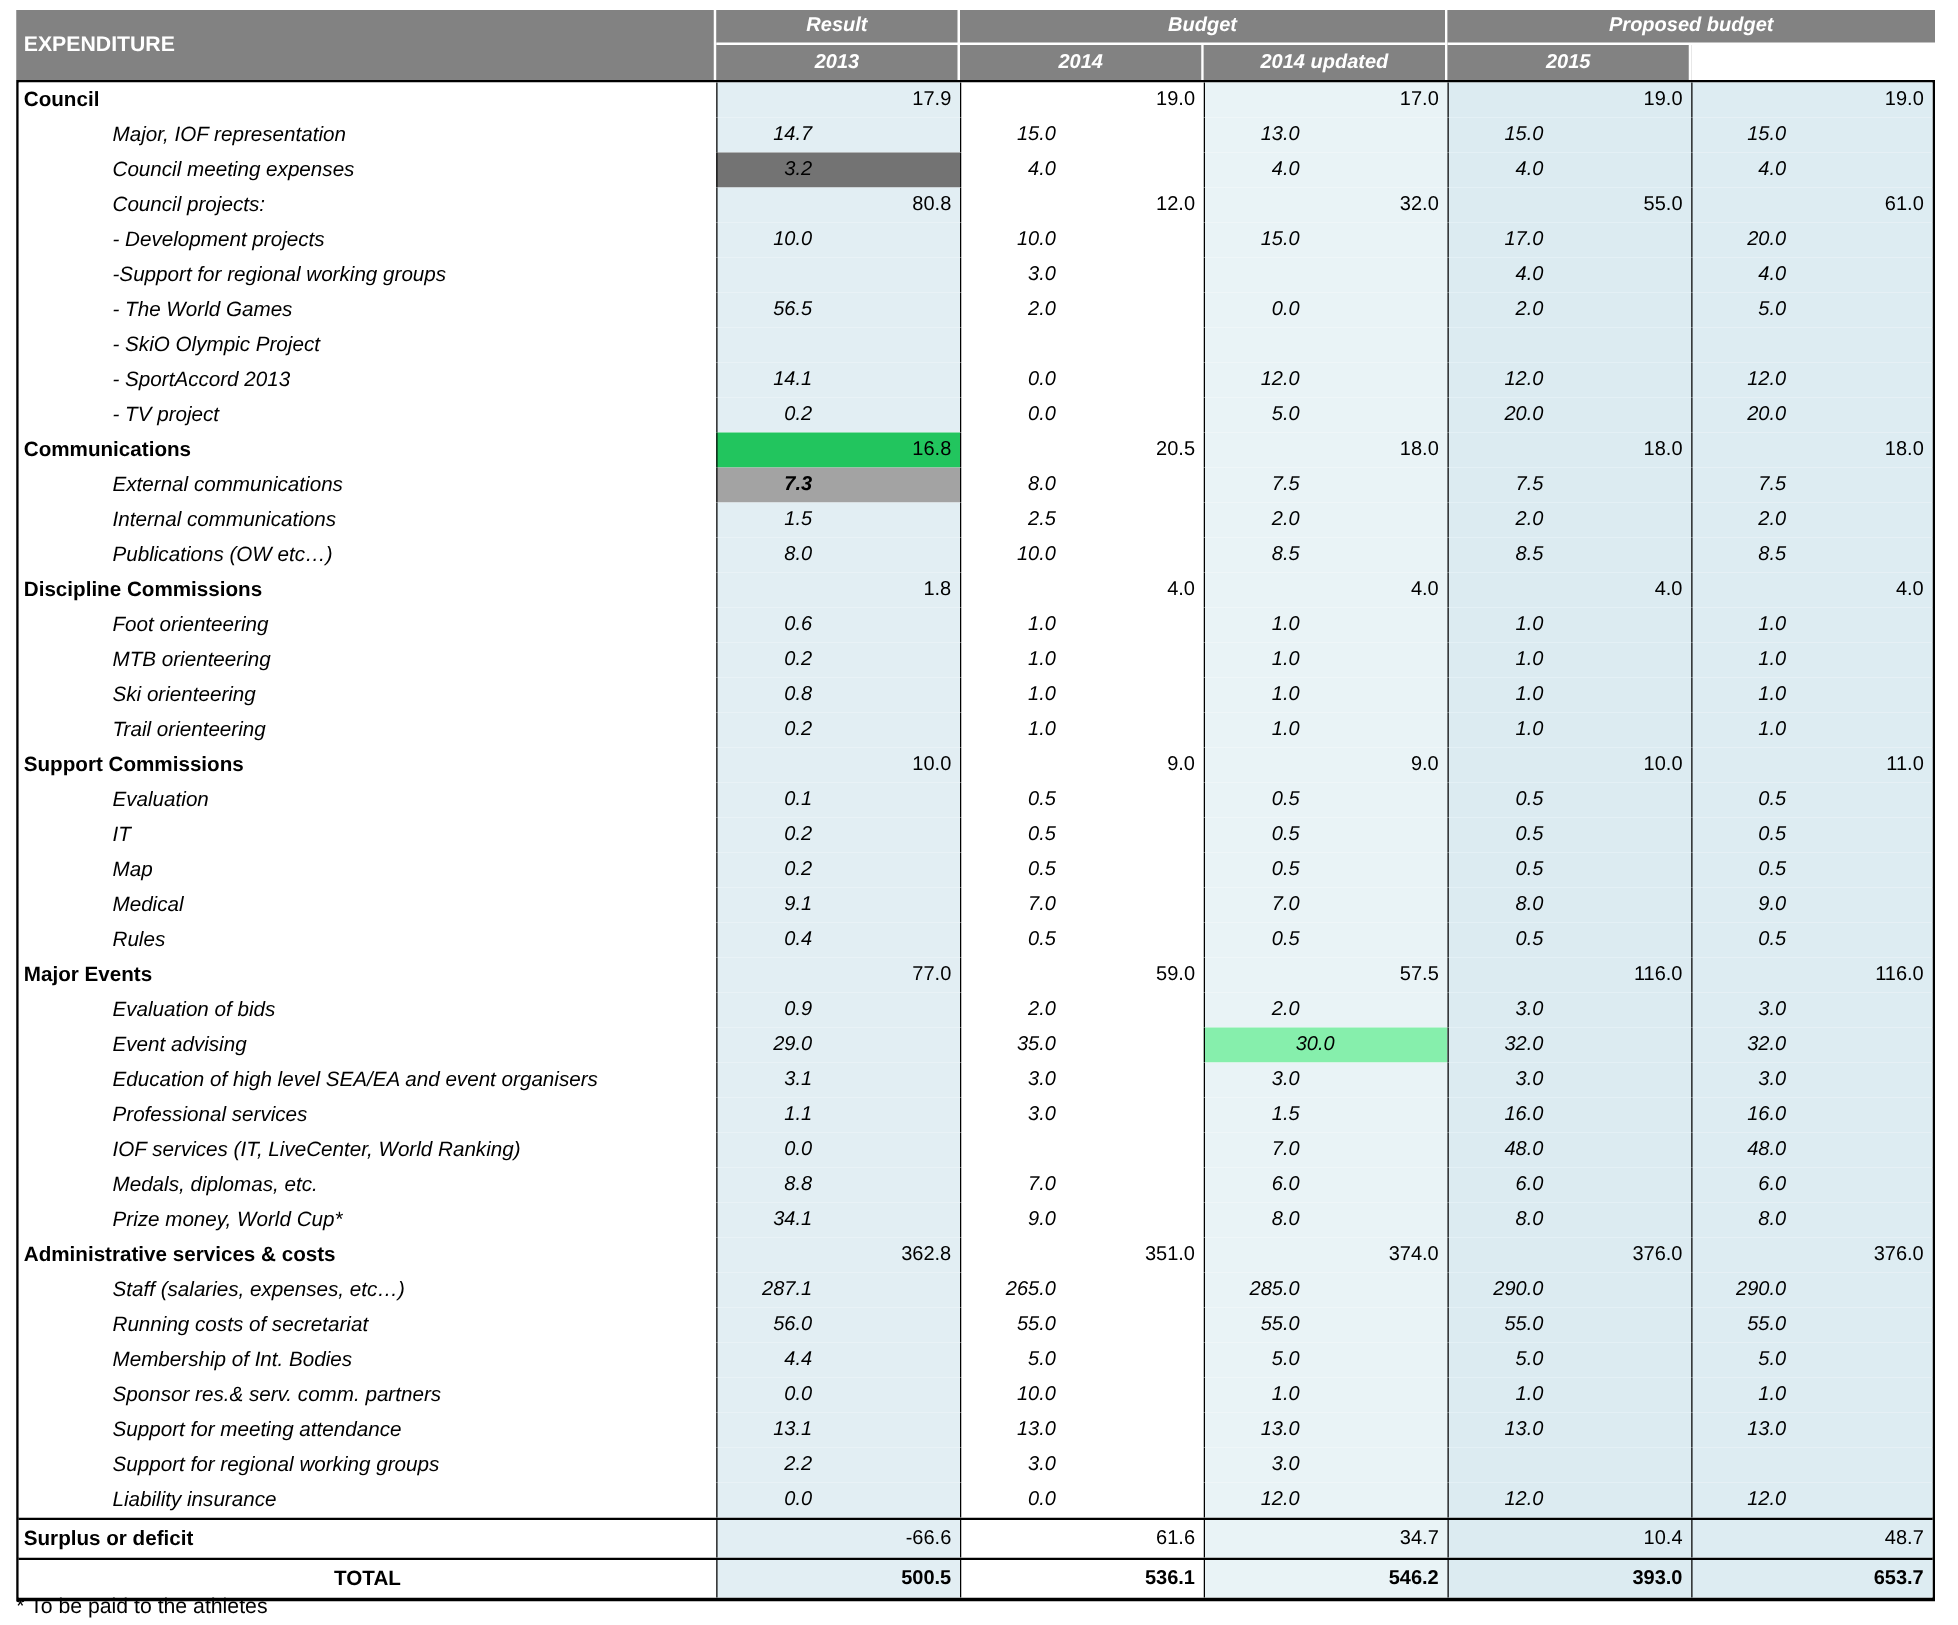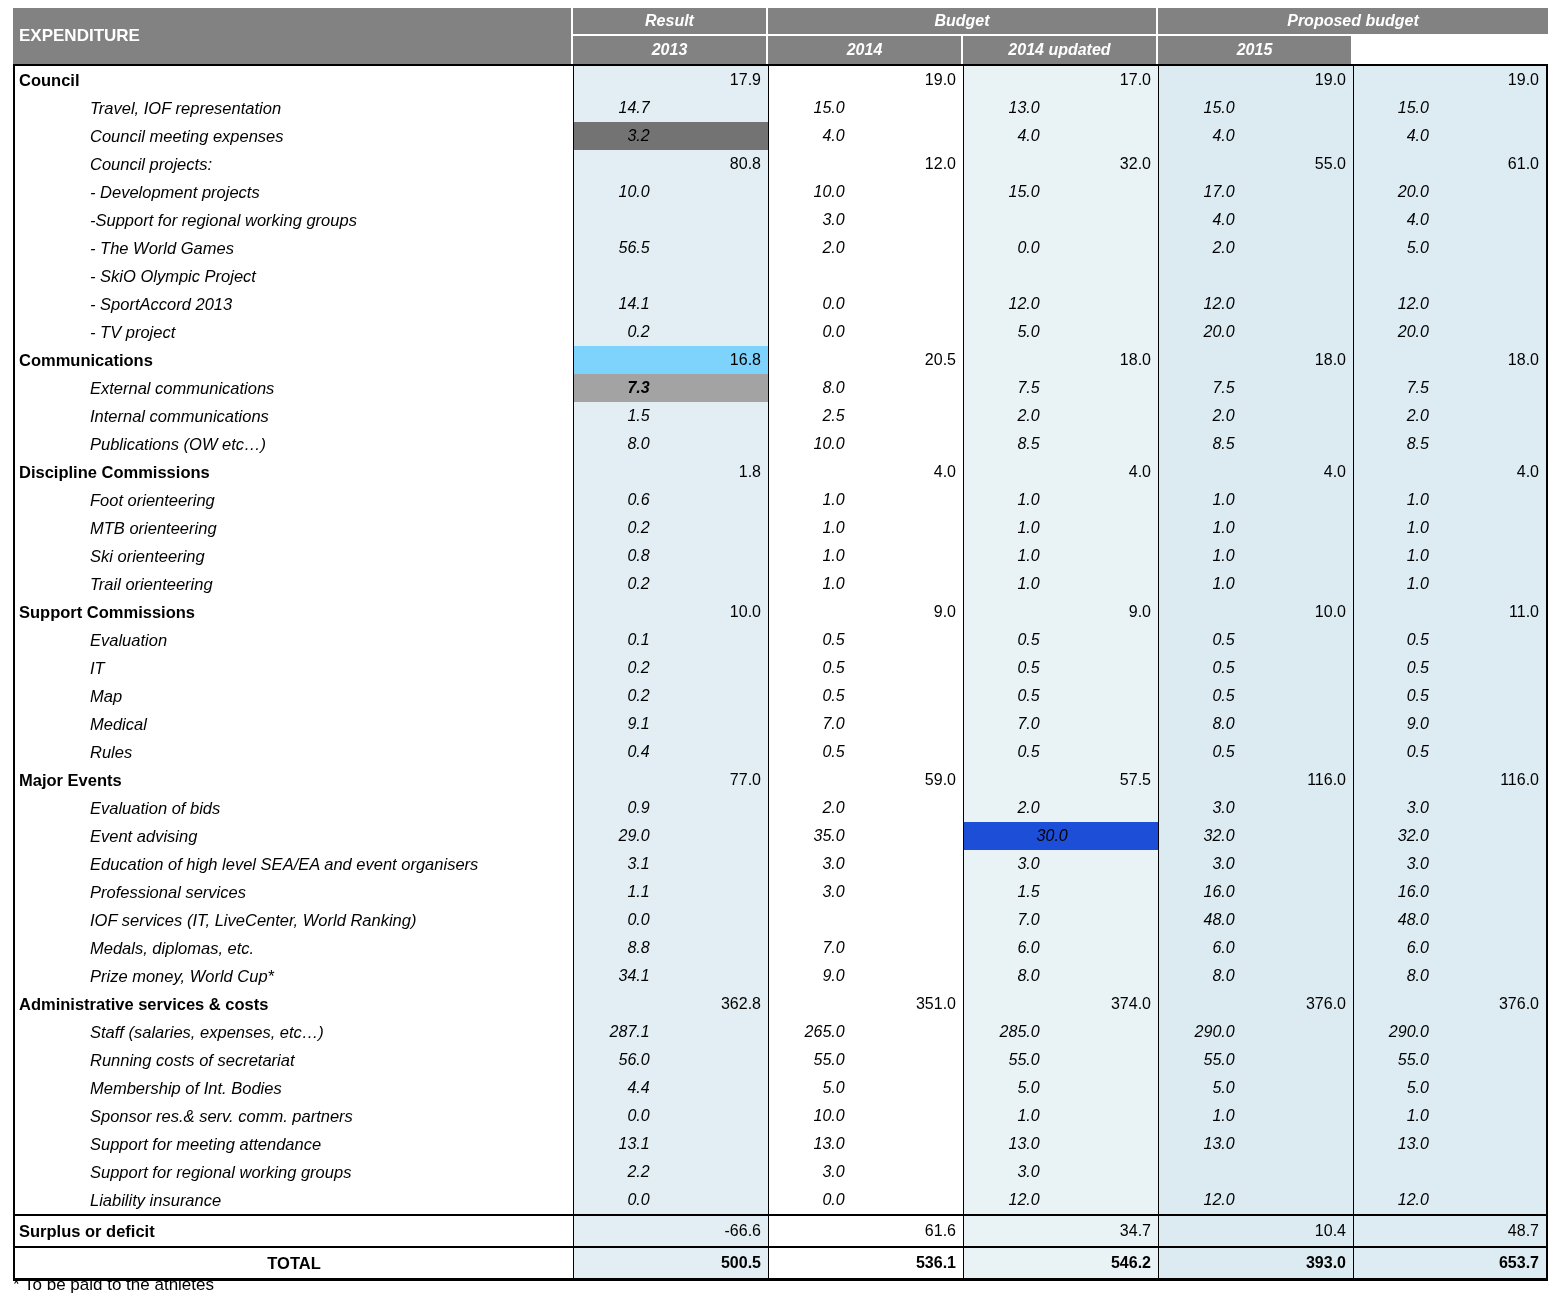--- a/index.html
+++ b/index.html
@@ -109,21 +109,21 @@
             <span class="val-cat">17.0</span>
           </div>
           <div class="dcell" style="background: rgb(220, 235, 241);">
             <span class="val-cat">19.0</span>
           </div>
           <div class="dcell" style="background: rgb(221, 236, 242);">
             <span class="val-cat">19.0</span>
           </div>
         </div>
         <div class="trow">
-          <div class="lcell lab-sub">Travel, IOF representation</div>
+          <div class="lcell lab-sub">Major, IOF representation</div>
           <div class="dcell" style="background: rgb(226, 238, 243);"><span class="val-sub">14.7</span></div>
           <div class="dcell" style="background: rgb(255, 255, 255);"><span class="val-sub">15.0</span></div>
           <div class="dcell" style="background: rgb(233, 243, 246);"><span class="val-sub">13.0</span></div>
           <div class="dcell" style="background: rgb(220, 235, 241);"><span class="val-sub">15.0</span></div>
           <div class="dcell" style="background: rgb(221, 236, 242);"><span class="val-sub">15.0</span></div>
         </div>
         <div class="trow">
           <div class="lcell lab-sub">Council meeting expenses</div>
           <div class="dcell" style="background: #737373;"><span class="val-sub">3.2</span></div>
           <div class="dcell" style="background: rgb(255, 255, 255);"><span class="val-sub">4.0</span></div>
@@ -192,21 +192,21 @@
         <div class="trow">
           <div class="lcell lab-sub">- TV project</div>
           <div class="dcell" style="background: rgb(226, 238, 243);"><span class="val-sub">0.2</span></div>
           <div class="dcell" style="background: rgb(255, 255, 255);"><span class="val-sub">0.0</span></div>
           <div class="dcell" style="background: rgb(233, 243, 246);"><span class="val-sub">5.0</span></div>
           <div class="dcell" style="background: rgb(220, 235, 241);"><span class="val-sub">20.0</span></div>
           <div class="dcell" style="background: rgb(221, 236, 242);"><span class="val-sub">20.0</span></div>
         </div>
         <div class="trow">
           <div class="lcell lab-cat">Communications</div>
-          <div class="dcell" style="background: #7dd3fc;">
+          <div class="dcell" style="background: #22c55e;">
             <span class="val-cat">16.8</span>
           </div>
           <div class="dcell" style="background: rgb(255, 255, 255);">
             <span class="val-cat">20.5</span>
           </div>
           <div class="dcell" style="background: rgb(233, 243, 246);">
             <span class="val-cat">18.0</span>
           </div>
           <div class="dcell" style="background: rgb(220, 235, 241);">
             <span class="val-cat">18.0</span>
@@ -370,21 +370,21 @@
           <div class="dcell" style="background: rgb(226, 238, 243);"><span class="val-sub">0.9</span></div>
           <div class="dcell" style="background: rgb(255, 255, 255);"><span class="val-sub">2.0</span></div>
           <div class="dcell" style="background: rgb(233, 243, 246);"><span class="val-sub">2.0</span></div>
           <div class="dcell" style="background: rgb(220, 235, 241);"><span class="val-sub">3.0</span></div>
           <div class="dcell" style="background: rgb(221, 236, 242);"><span class="val-sub">3.0</span></div>
         </div>
         <div class="trow">
           <div class="lcell lab-sub">Event advising</div>
           <div class="dcell" style="background: rgb(226, 238, 243);"><span class="val-sub">29.0</span></div>
           <div class="dcell" style="background: rgb(255, 255, 255);"><span class="val-sub">35.0</span></div>
-          <div class="dcell" style="background: #1d4ed8; padding-left: 46px;"><span class="val-sub">30.0</span></div>
+          <div class="dcell" style="background: #86efac; padding-left: 46px;"><span class="val-sub">30.0</span></div>
           <div class="dcell" style="background: rgb(220, 235, 241);"><span class="val-sub">32.0</span></div>
           <div class="dcell" style="background: rgb(221, 236, 242);"><span class="val-sub">32.0</span></div>
         </div>
         <div class="trow">
           <div class="lcell lab-sub">Education of high level SEA/EA and event organisers</div>
           <div class="dcell" style="background: rgb(226, 238, 243);"><span class="val-sub">3.1</span></div>
           <div class="dcell" style="background: rgb(255, 255, 255);"><span class="val-sub">3.0</span></div>
           <div class="dcell" style="background: rgb(233, 243, 246);"><span class="val-sub">3.0</span></div>
           <div class="dcell" style="background: rgb(220, 235, 241);"><span class="val-sub">3.0</span></div>
           <div class="dcell" style="background: rgb(221, 236, 242);"><span class="val-sub">3.0</span></div>

